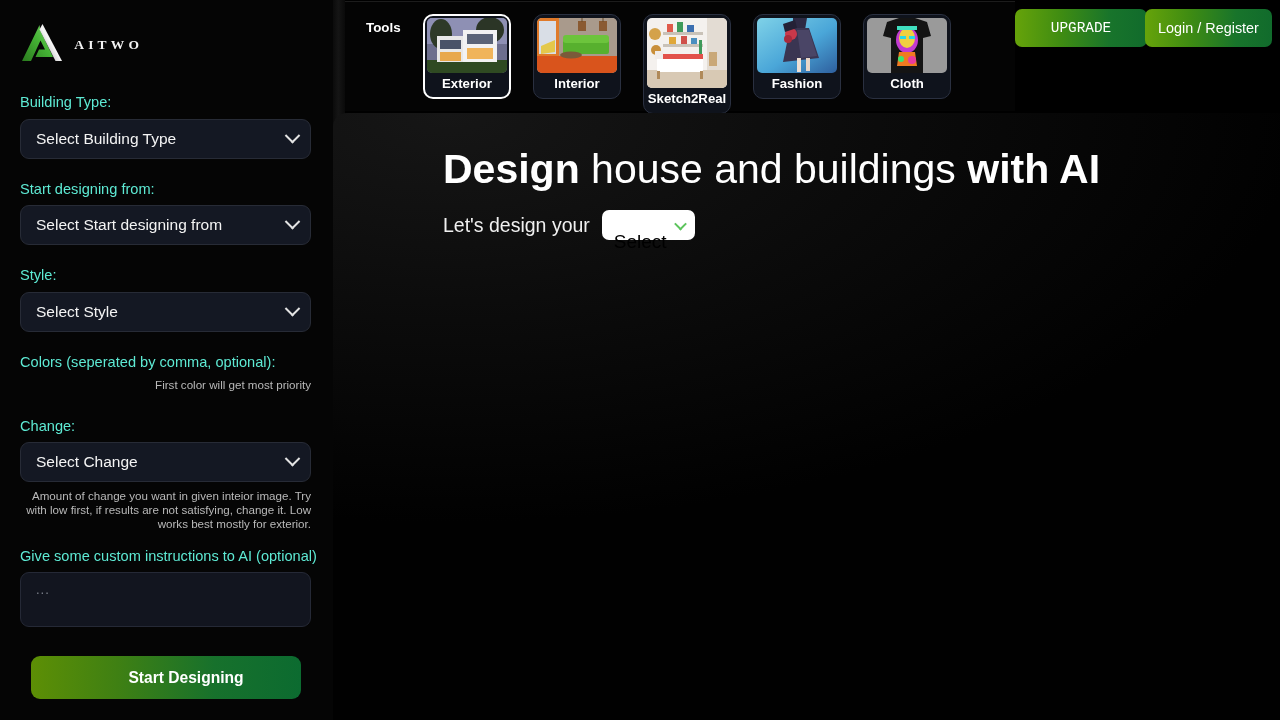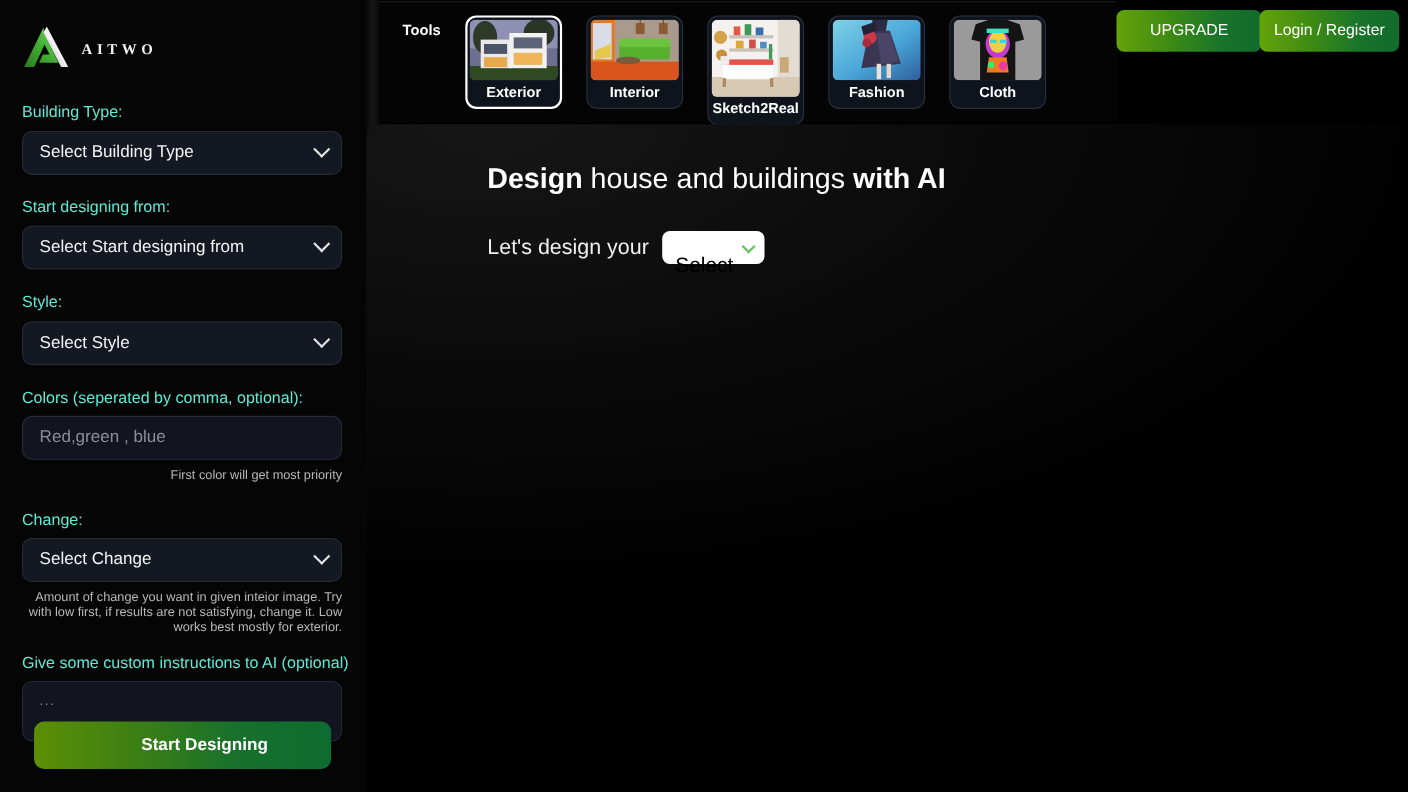--- a/index.html
+++ b/index.html
@@ -128,33 +128,33 @@
 
   
   .gbtn {
     position: absolute; top: 9px; height: 38px;
     border: none; border-radius: 7px;
     background: linear-gradient(90deg, #66a30a 0%, #3f8c12 35%, #18742b 72%, #116b2c 100%);
     color: #ffffff; font-size: 14.4px;
     font-family: "Liberation Sans", sans-serif;
     cursor: pointer; white-space: nowrap;
   }
-  #upgrade-btn { left: 1015px; width: 132px; }
+  #upgrade-btn { left: 1015px; width: 132px; font-family: Liberation Mono, monospace; }
   #login-btn   { left: 1145px; width: 127px; }
 
   
   #main {
     position: absolute; left: 333px; top: 113px;
     width: 947px; height: 607px;
     background: radial-gradient(120% 90% at 12% 0%, #161616 0%, #0b0b0b 38%, #010101 75%);
     border-top-left-radius: 14px;
   }
   #hero-title {
     position: absolute; left: 110px; top: 36px;
-    font-size: 26px; color: #ffffff; white-space: nowrap;
+    font-size: 41px; color: #ffffff; white-space: nowrap;
     line-height: 1;
   }
   #hero-title .b { font-weight: 700; }
   #hero-title .n { font-weight: 400; }
   #hero-sub {
     position: absolute; left: 110px; top: 97px;
     display: flex; align-items: center; gap: 12px;
   }
   #hero-sub-text { color: #f0f0f0; font-size: 19.5px; white-space: nowrap; }
   #hero-select {
@@ -221,23 +221,20 @@
         <span class="flabel">Style:</span>
         <div class="ctl">
           <span class="val">Select Style</span>
           <span class="chev"></span>
         </div>
       </div>
       <div class="gap-m"></div>
 
       <div class="field">
         <span class="flabel">Colors (seperated by comma, optional):</span>
-        <div class="ctl input">
-          <span class="val ph">Red,green , blue</span>
-        </div>
       </div>
       <div class="hint">First color will get most priority</div>
       <div class="gap-l"></div>
 
       <div class="field">
         <span class="flabel">Change:</span>
         <div class="ctl">
           <span class="val">Select Change</span>
           <span class="chev"></span>
         </div>

